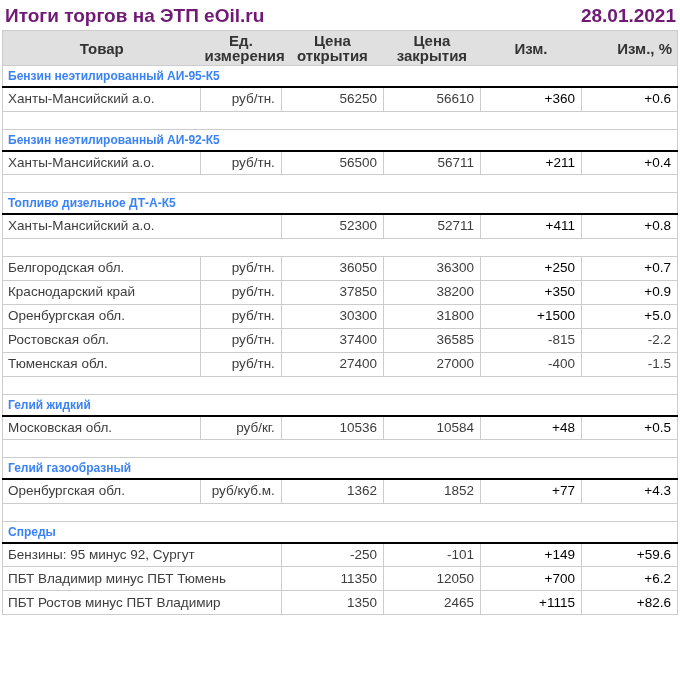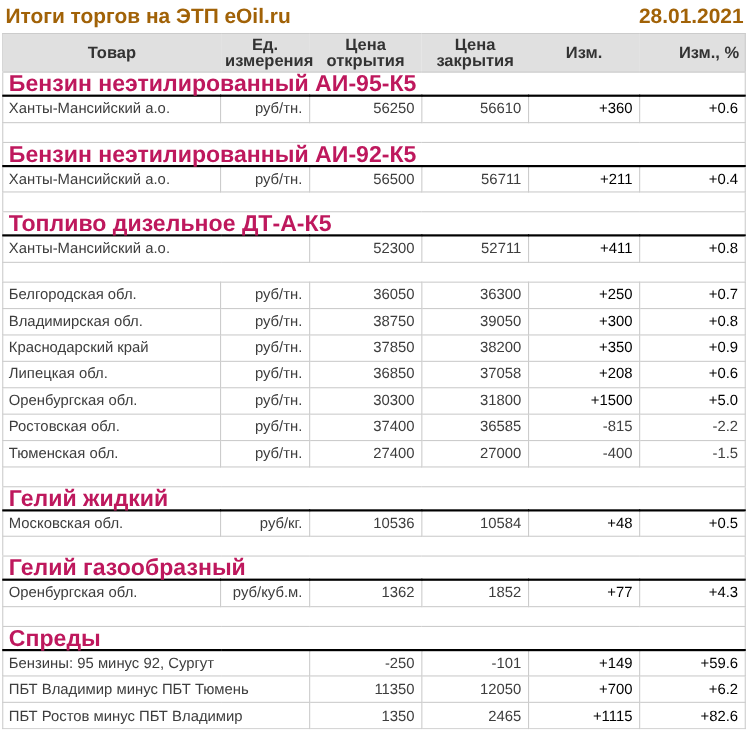--- a/index.html
+++ b/index.html
@@ -12,21 +12,21 @@
   .titlebar {
     display: flex;
     justify-content: space-between;
     align-items: flex-end;
     padding: 4px 4px 3px 5px;
     height: 30px;
   }
   .page-title, .report-date {
     font-size: 19px;
     font-weight: bold;
-    color: #a16207;
+    color: #701a75;
     line-height: 22px;
     white-space: nowrap;
   }
   table.results {
     border-collapse: collapse;
     table-layout: fixed;
     width: 676px;
     margin: 0 2px;
     font-size: 13.5px;
     color: #3d3d3d;
@@ -48,22 +48,22 @@
     padding: 2px 4px;
     text-align: center;
     vertical-align: middle;
     white-space: pre-line;
     height: 34px;
   }
   thead th.h-pct { text-align: right; padding-right: 5px; }
 
   tr.section-row td {
     font-weight: bold;
-    color: #be185d;
-    font-size: 21px;
+    color: #3b82f6;
+    font-size: 12px;
     padding: 2px 21px 1px 5px;
     border-top: 1px solid #cccccc;
     border-bottom: 2px solid #000000;
     line-height: 17px;
     height: 20px;
   }
   tr.data-row td {
     border: 1px solid #cccccc;
     padding: 3px 6px 3px 6px;
     line-height: 16px;
@@ -153,42 +153,26 @@
       </tr>
       <tr class="data-row">
         <td class="cell-product">Белгородская обл.</td>
         <td class="cell-unit">руб/тн.</td>
         <td class="num">36050</td>
         <td class="num">36300</td>
         <td class="num pos">+250</td>
         <td class="num pos">+0.7</td>
       </tr>
       <tr class="data-row">
-        <td class="cell-product">Владимирская обл.</td>
-        <td class="cell-unit">руб/тн.</td>
-        <td class="num">38750</td>
-        <td class="num">39050</td>
-        <td class="num pos">+300</td>
-        <td class="num pos">+0.8</td>
-      </tr>
-      <tr class="data-row">
         <td class="cell-product">Краснодарский край</td>
         <td class="cell-unit">руб/тн.</td>
         <td class="num">37850</td>
         <td class="num">38200</td>
         <td class="num pos">+350</td>
         <td class="num pos">+0.9</td>
-      </tr>
-      <tr class="data-row">
-        <td class="cell-product">Липецкая обл.</td>
-        <td class="cell-unit">руб/тн.</td>
-        <td class="num">36850</td>
-        <td class="num">37058</td>
-        <td class="num pos">+208</td>
-        <td class="num pos">+0.6</td>
       </tr>
       <tr class="data-row">
         <td class="cell-product">Оренбургская обл.</td>
         <td class="cell-unit">руб/тн.</td>
         <td class="num">30300</td>
         <td class="num">31800</td>
         <td class="num pos">+1500</td>
         <td class="num pos">+5.0</td>
       </tr>
       <tr class="data-row">

